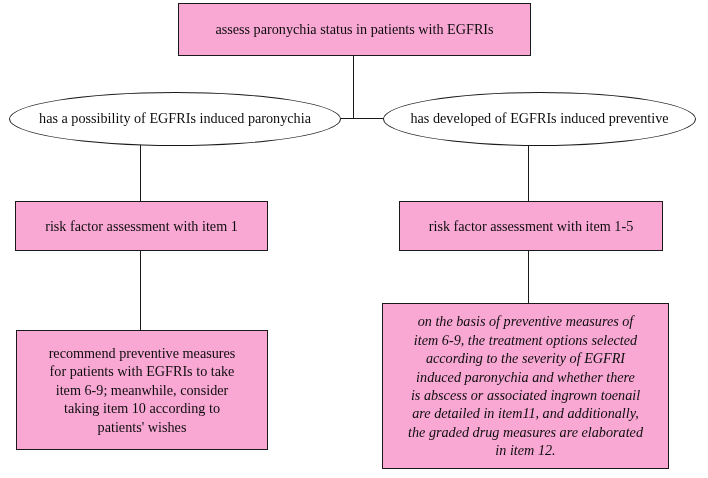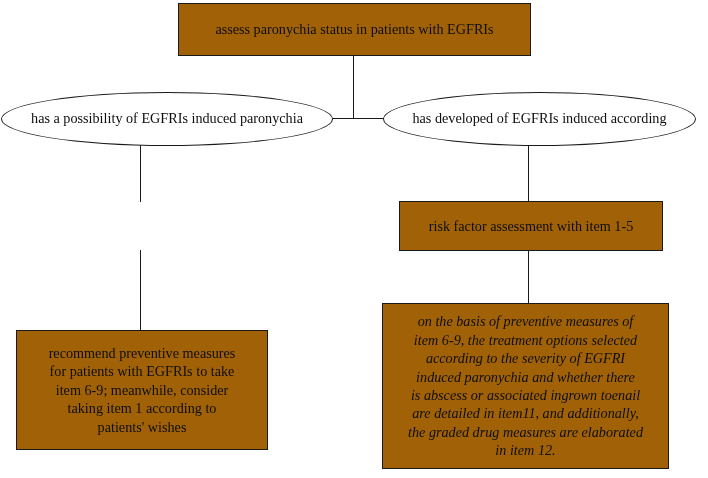--- a/index.html
+++ b/index.html
@@ -15,21 +15,21 @@
     overflow: hidden;
     font-family: "Liberation Serif", "DejaVu Serif", serif;
     color: #0d0d0d;
   }
 
   
   .node-box {
     position: absolute;
     box-sizing: border-box;
     border: 1.3px solid #1a1a1a;
-    background: #a16207;
+    background: #f9a8d4;
     display: flex;
     align-items: center;
     justify-content: center;
     text-align: center;
     z-index: 3;
   }
   .node-box .txt {
     display: block;
     width: 100%;
     padding: 0 6px;
@@ -69,21 +69,21 @@
   }
   .conn-h {
     position: absolute;
     height: 0;
     border-top: 1.3px solid #1a1a1a;
     z-index: 1;
   }
 
   
   #box-assess      { left: 178px; top: 3px;   width: 353px; height: 53px; }
-  #ell-possible    { left: 1px;   top: 92px;  width: 332px; height: 54px; }
+  #ell-possible    { left: 9px;   top: 92px;  width: 332px; height: 54px; }
   #ell-developed   { left: 383px; top: 92px;  width: 313px; height: 54px; }
   #box-risk-left   { left: 15px;  top: 201px; width: 253px; height: 50px; }
   #box-risk-right  { left: 399px; top: 201px; width: 264px; height: 50px; }
   #box-recommend   { left: 16px;  top: 330px; width: 252px; height: 120px; }
   #box-treatment   { left: 382px; top: 303px; width: 287px; height: 166px; font-style: italic; }
 
   
   #conn-top-stub   { left: 353px; top: 56px;  height: 63px; }
   
   #conn-split      { left: 320px; top: 118px; width: 66px; }
@@ -110,33 +110,36 @@
 
   <div class="node-box" id="box-assess">
     <span class="txt">assess paronychia status in patients with EGFRIs</span>
   </div>
 
   <div class="node-ellipse" id="ell-possible">
     <span class="txt">has a possibility of EGFRIs induced paronychia</span>
   </div>
 
   <div class="node-ellipse" id="ell-developed">
-    <span class="txt">has developed of EGFRIs induced according</span>
+    <span class="txt">has developed of EGFRIs induced preventive</span>
   </div>
 
+  <div class="node-box" id="box-risk-left">
+    <span class="txt">risk factor assessment with item 1</span>
+  </div>
 
   <div class="node-box" id="box-risk-right">
     <span class="txt">risk factor assessment with item 1-5</span>
   </div>
 
   <div class="node-box" id="box-recommend">
     <span class="txt">recommend preventive measures
 for patients with EGFRIs to take
 item 6-9; meanwhile, consider
-taking item 1 according to
+taking item 10 according to
 patients' wishes</span>
   </div>
 
   <div class="node-box" id="box-treatment">
     <span class="txt">on the basis of preventive measures of
 item 6-9, the treatment options selected
 according to the severity of EGFRI
 induced paronychia  and whether there
 is abscess or associated ingrown toenail
 are detailed in item11, and additionally,

